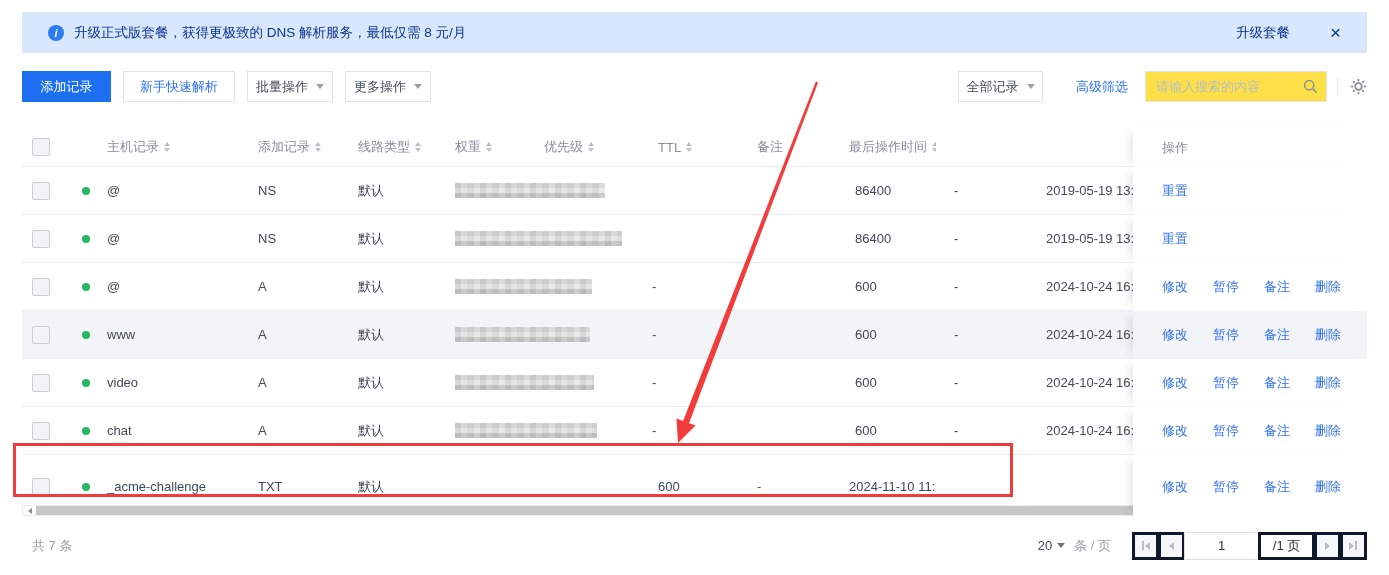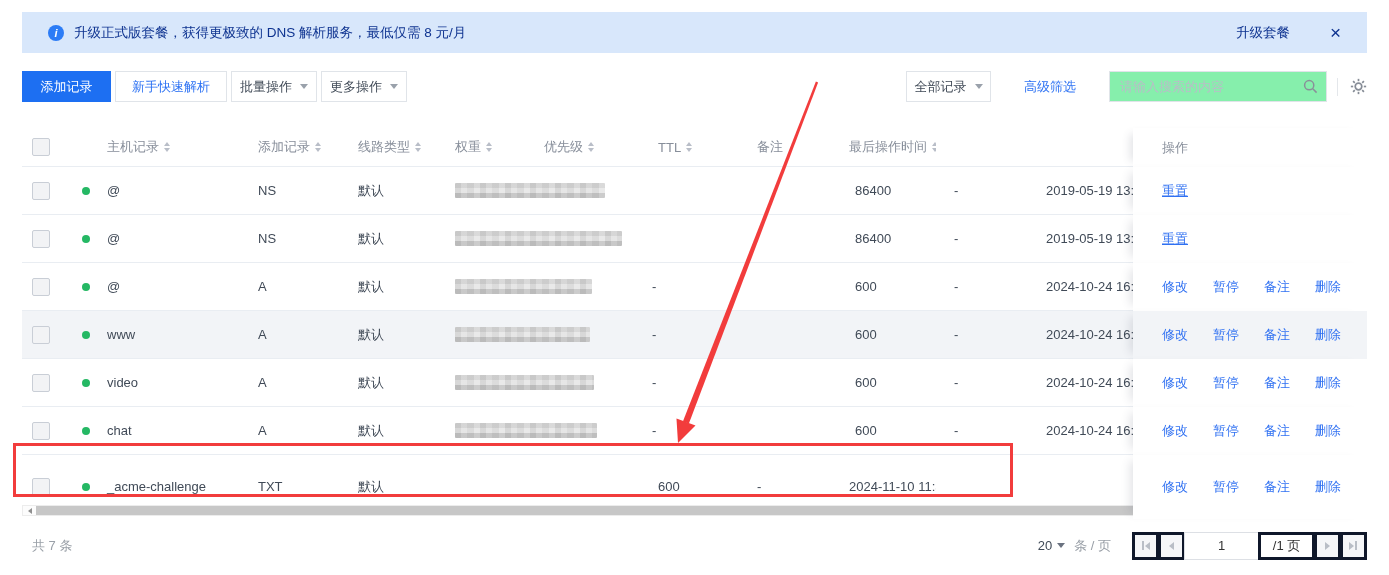--- a/index.html
+++ b/index.html
@@ -15,28 +15,28 @@
   .banner-spacer{flex:1}
   .upgrade-link{color:#0e3390;margin-right:40px;cursor:pointer}
   .banner-close{color:#0e3390;font-size:19px;line-height:1;cursor:pointer}
   
   .toolbar{position:absolute;left:22px;top:71px;width:1345px;height:31px;display:flex;align-items:center}
   .btn{height:31px;display:inline-flex;align-items:center;justify-content:center;font-size:13px;
     box-sizing:border-box;cursor:pointer;white-space:nowrap}
   .btn-primary{background:#1d6ff2;color:#fff;width:89px}
   .btn-white{background:#fff;border:1px solid #e0e4e9;color:#404a57}
   .btn-blue-text{color:#2d72f3}
-  .ml8{margin-left:4px}
+  .ml8{margin-left:12px}
   .caret{width:0;height:0;border-left:4px solid transparent;border-right:4px solid transparent;
     border-top:5px solid #9aa1ab;margin-left:8px}
   .toolbar-right{margin-left:auto;display:flex;align-items:center}
   .filter-btn{width:85px}
   .adv-filter{background:#fff;color:#2d72f3;font-size:13px;margin-left:16px;width:86px;text-align:center;cursor:pointer}
-  .searchbox{margin-left:16px;width:218px;height:31px;border:1px solid #e0e4e9;box-sizing:border-box;
-    display:flex;align-items:center;padding:0 8px;background:#86efac}
+  .searchbox{margin-left:0;width:182px;height:31px;border:1px solid #e0e4e9;box-sizing:border-box;
+    display:flex;align-items:center;padding:0 8px;background:#fde047}
   .searchbox input{border:0;outline:0;flex:1;font-size:13px;color:#404a57;background:transparent;min-width:0;
     font-family:"Liberation Sans","DejaVu Sans",sans-serif}
   .searchbox input::placeholder{color:#b8bec7}
   .v-divider{width:1px;height:18px;background:#e4e7eb;margin:0 12px 0 10px}
   .gear{cursor:pointer;display:flex;align-items:center}
   
   .table{position:absolute;left:22px;top:128px;width:1345px}
   .thead,.trow{display:flex;align-items:stretch}
   .row-main{display:flex;flex:0 0 1111px;align-items:center;border-bottom:1px solid #e9edf2;box-sizing:border-box}
   .thead{height:39px;color:#878e9a;font-size:13px}
@@ -57,21 +57,21 @@
   .c-time{width:87px;overflow:hidden;white-space:nowrap}
   .c-actions{flex:1;display:flex;align-items:center;gap:25px;padding-left:29px;background:#fff;
     box-shadow:-9px 0 9px -6px rgba(55,65,85,.14);position:relative;z-index:2;box-sizing:border-box}
   .checkbox{width:16px;height:16px;border:1px solid #c9ced6;background:#f2f3f5;border-radius:2px;cursor:pointer}
   .dot{width:8px;height:8px;border-radius:50%;background:#25b864}
   .sort{display:inline-flex;flex-direction:column;gap:2px;margin-left:5px;cursor:pointer}
   .sort b{width:0;height:0;border-left:3.5px solid transparent;border-right:3.5px solid transparent}
   .sort b.up{border-bottom:4px solid #b9bec8}
   .sort b.dn{border-top:4px solid #b9bec8}
   .link{color:#3071f2;font-size:13px;cursor:pointer;text-decoration:none}
-  .link.u{text-decoration:underline}
+  .link.u{}
   .mosaic{height:15px;border-radius:1px;filter:blur(.6px);
     background:
       repeating-linear-gradient(0deg, rgba(175,175,175,.55) 0 5px, rgba(228,228,228,.55) 5px 10px, rgba(200,200,200,.55) 10px 15px),
       repeating-linear-gradient(90deg,#c9c9c9 0 6px,#e8e8e8 6px 12px,#d2d2d2 12px 19px,#efefef 19px 25px)}
   .txt-value{line-height:19px;font-size:13px;color:#404a57}
   
   .hscroll{position:absolute;left:22px;top:505px;width:1345px;height:11px;background:#fcfcfc;
     border:1px solid #ececec;box-sizing:border-box;display:flex;align-items:center}
   .hs-btn{width:13px;height:9px;display:flex;align-items:center;justify-content:center;cursor:pointer}
   .hs-tri-l{width:0;height:0;border-top:3px solid transparent;border-bottom:3px solid transparent;border-right:4px solid #8f8f8f}

